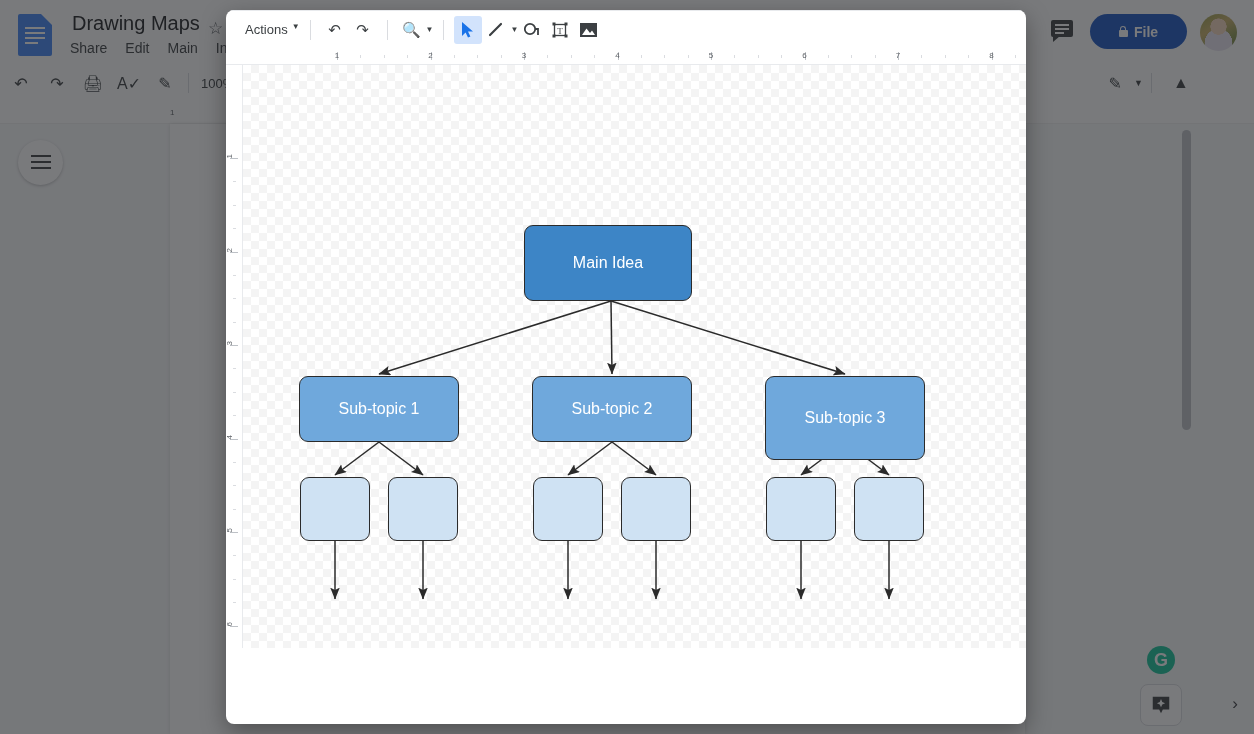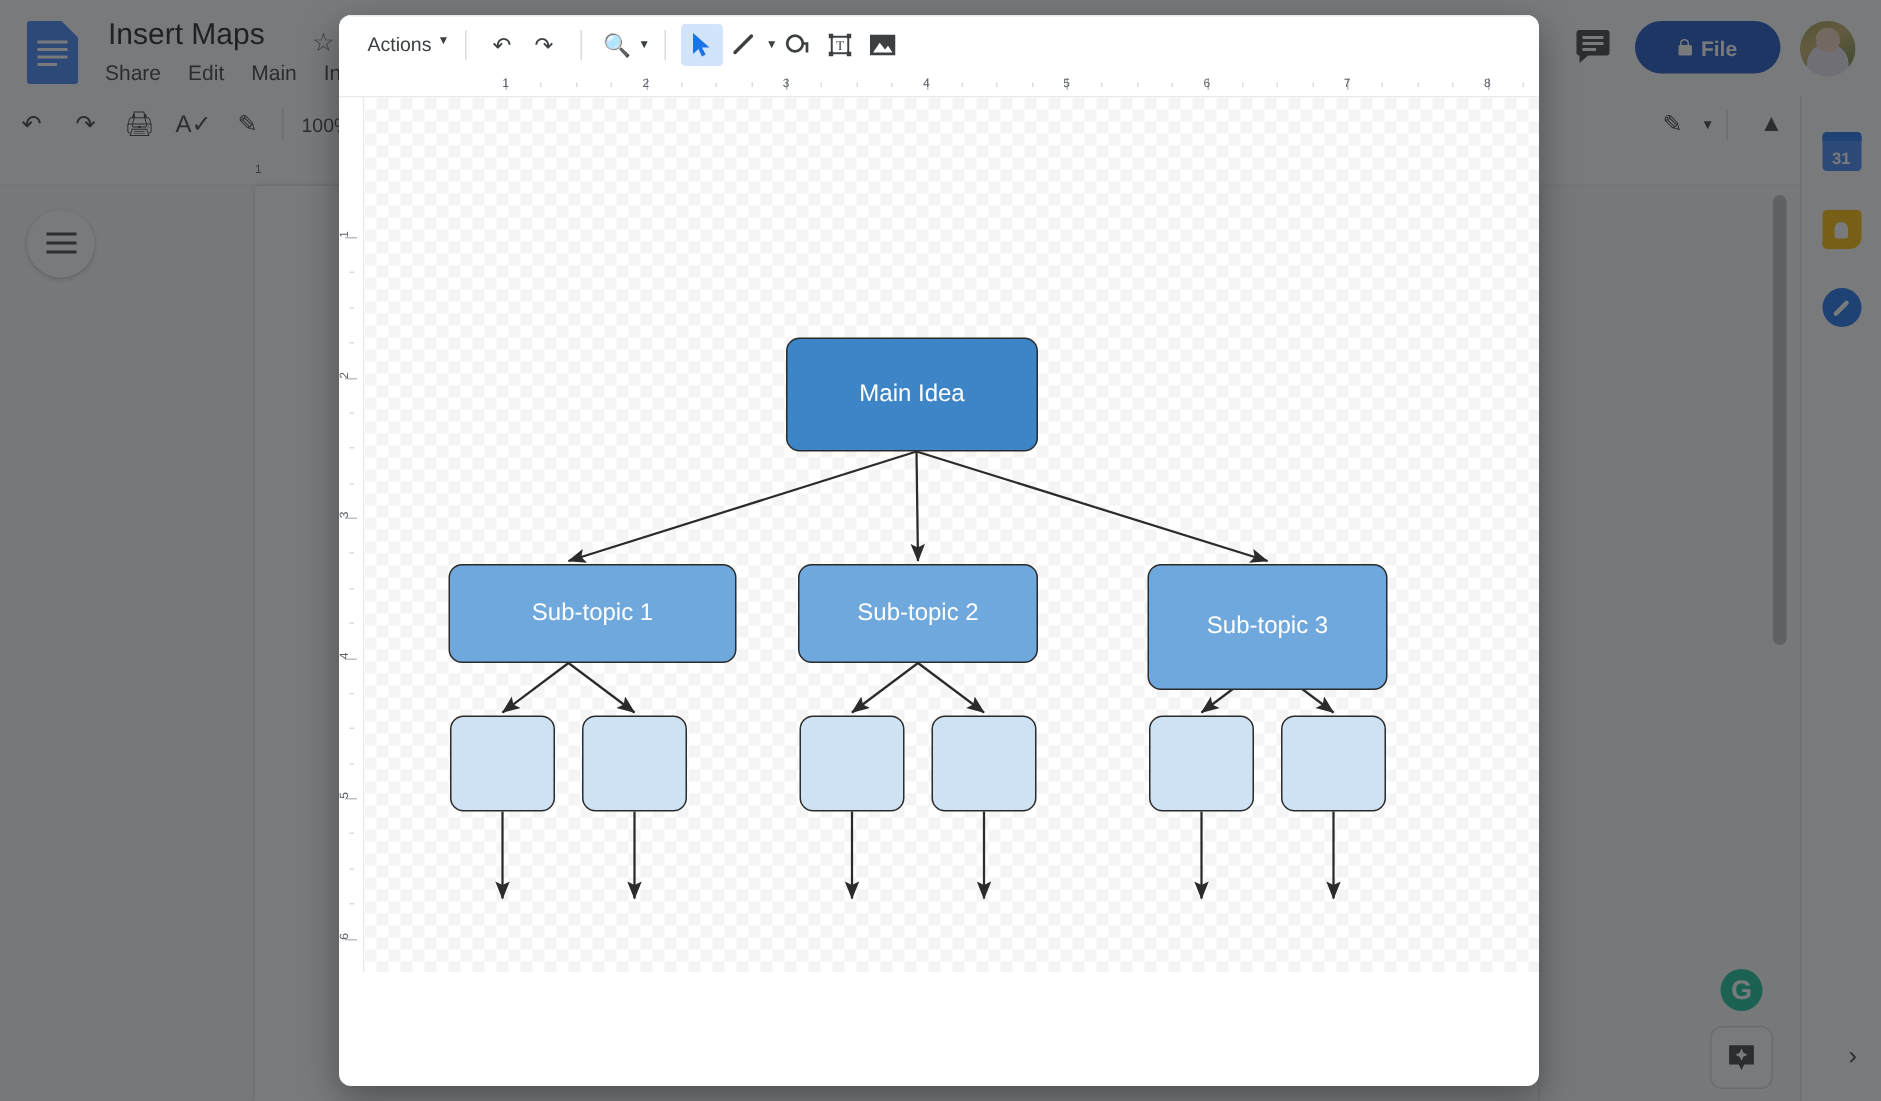--- a/index.html
+++ b/index.html
@@ -203,21 +203,21 @@
 
     <div class="docs-header">
       <div class="docs-logo">
         <div class="lines">
             <i></i>
             <i></i>
             <i></i>
             <i></i>
           </div>
       </div>
-      <div class="doc-title">Insert Maps</div>
+      <div class="doc-title">Drawing Maps</div>
       <div class="star-icon">☆</div>
       <div class="menu-bar">
         <span>Share</span>
         <span>Edit</span>
         <span>Main</span>
         <span>Insert</span>
       </div>
 
       <div class="comment-ico">
         <div class="bub"></div>
@@ -275,31 +275,20 @@
         <div class="ico">
             <i style="top:0"></i>
             <i style="top:6px"></i>
             <i style="top:12px"></i>
           </div>
       </div>
       <div class="page"></div>
     </div>
     <div class="docs-scroll"></div>
 
-    <div class="side-panel">
-      <div class="sp-ico cal-ico">
-          <span>31</span>
-        </div>
-      <div class="sp-ico keep-ico">
-          <span class="b"></span>
-        </div>
-      <div class="sp-ico tasks-ico">
-          <span class="chk"></span>
-        </div>
-    </div>
 
     <div class="gram-ico">
         <span>G</span>
       </div>
     <div class="explore-btn">
       <svg width="22" height="22" viewBox="0 0 24 24">
         <path d="M3 3h18v14H14l-2 4-2-4H3z" fill="#3c4043"></path>
         <path d="M12 5.5l1.4 3.1 3.1 1.4-3.1 1.4L12 14.5l-1.4-3.1L7.5 10l3.1-1.4z" fill="#fff"></path>
       </svg>
     </div>
@@ -449,21 +438,21 @@
               <line x1="92" y1="476" x2="92" y2="534" marker-end="url(#ah)"></line>
               <line x1="180" y1="476" x2="180" y2="534" marker-end="url(#ah)"></line>
               <line x1="325" y1="476" x2="325" y2="534" marker-end="url(#ah)"></line>
               <line x1="413" y1="476" x2="413" y2="534" marker-end="url(#ah)"></line>
               <line x1="558" y1="476" x2="558" y2="534" marker-end="url(#ah)"></line>
               <line x1="646" y1="476" x2="646" y2="534" marker-end="url(#ah)"></line>
             </g>
         </svg>
         <div id="nodes">
             <div class="node main" style="left: 281px; top: 160px; width: 168px; height: 76px;">Main Idea</div>
-            <div class="node sub" style="left: 56px; top: 311px; width: 192px; height: 66px;">Sub-topic 1</div>
+            <div class="node sub" style="left: 56px; top: 311px; width: 160px; height: 66px;">Sub-topic 1</div>
             <div class="node sub" style="left: 289px; top: 311px; width: 160px; height: 66px;">Sub-topic 2</div>
             <div class="node sub" style="left: 522px; top: 311px; width: 160px; height: 84px;">Sub-topic 3</div>
             <div class="node leaf" style="left: 57px; top: 412px; width: 70px; height: 64px;"></div>
             <div class="node leaf" style="left: 145px; top: 412px; width: 70px; height: 64px;"></div>
             <div class="node leaf" style="left: 290px; top: 412px; width: 70px; height: 64px;"></div>
             <div class="node leaf" style="left: 378px; top: 412px; width: 70px; height: 64px;"></div>
             <div class="node leaf" style="left: 523px; top: 412px; width: 70px; height: 64px;"></div>
             <div class="node leaf" style="left: 611px; top: 412px; width: 70px; height: 64px;"></div>
           </div>
       </div>

